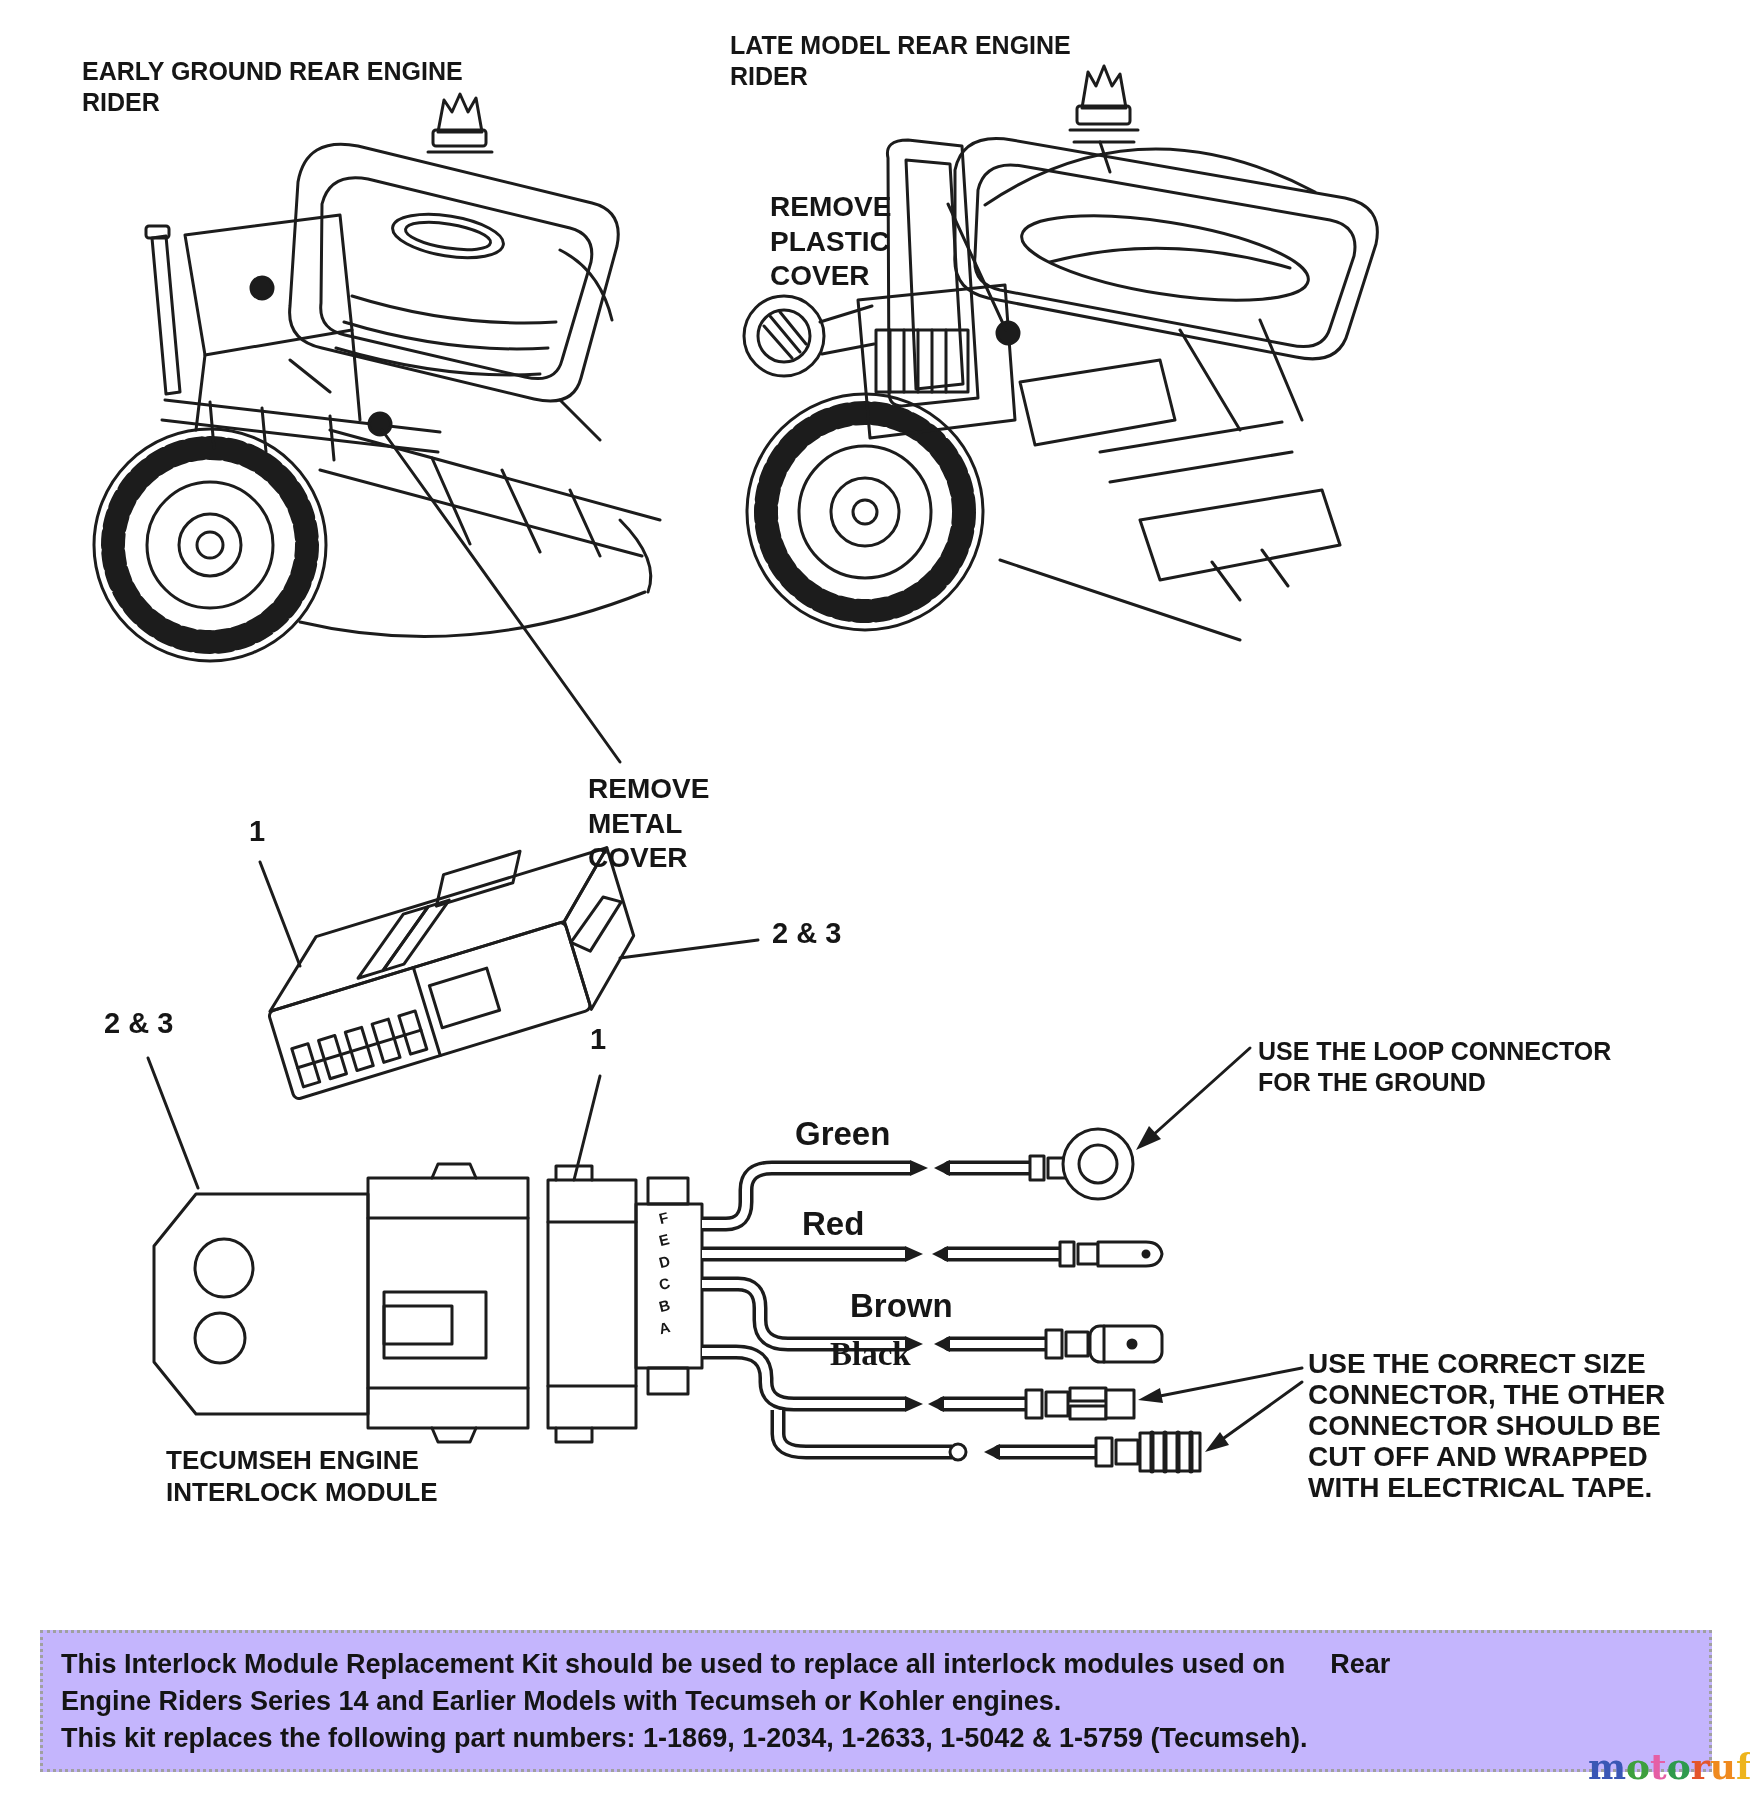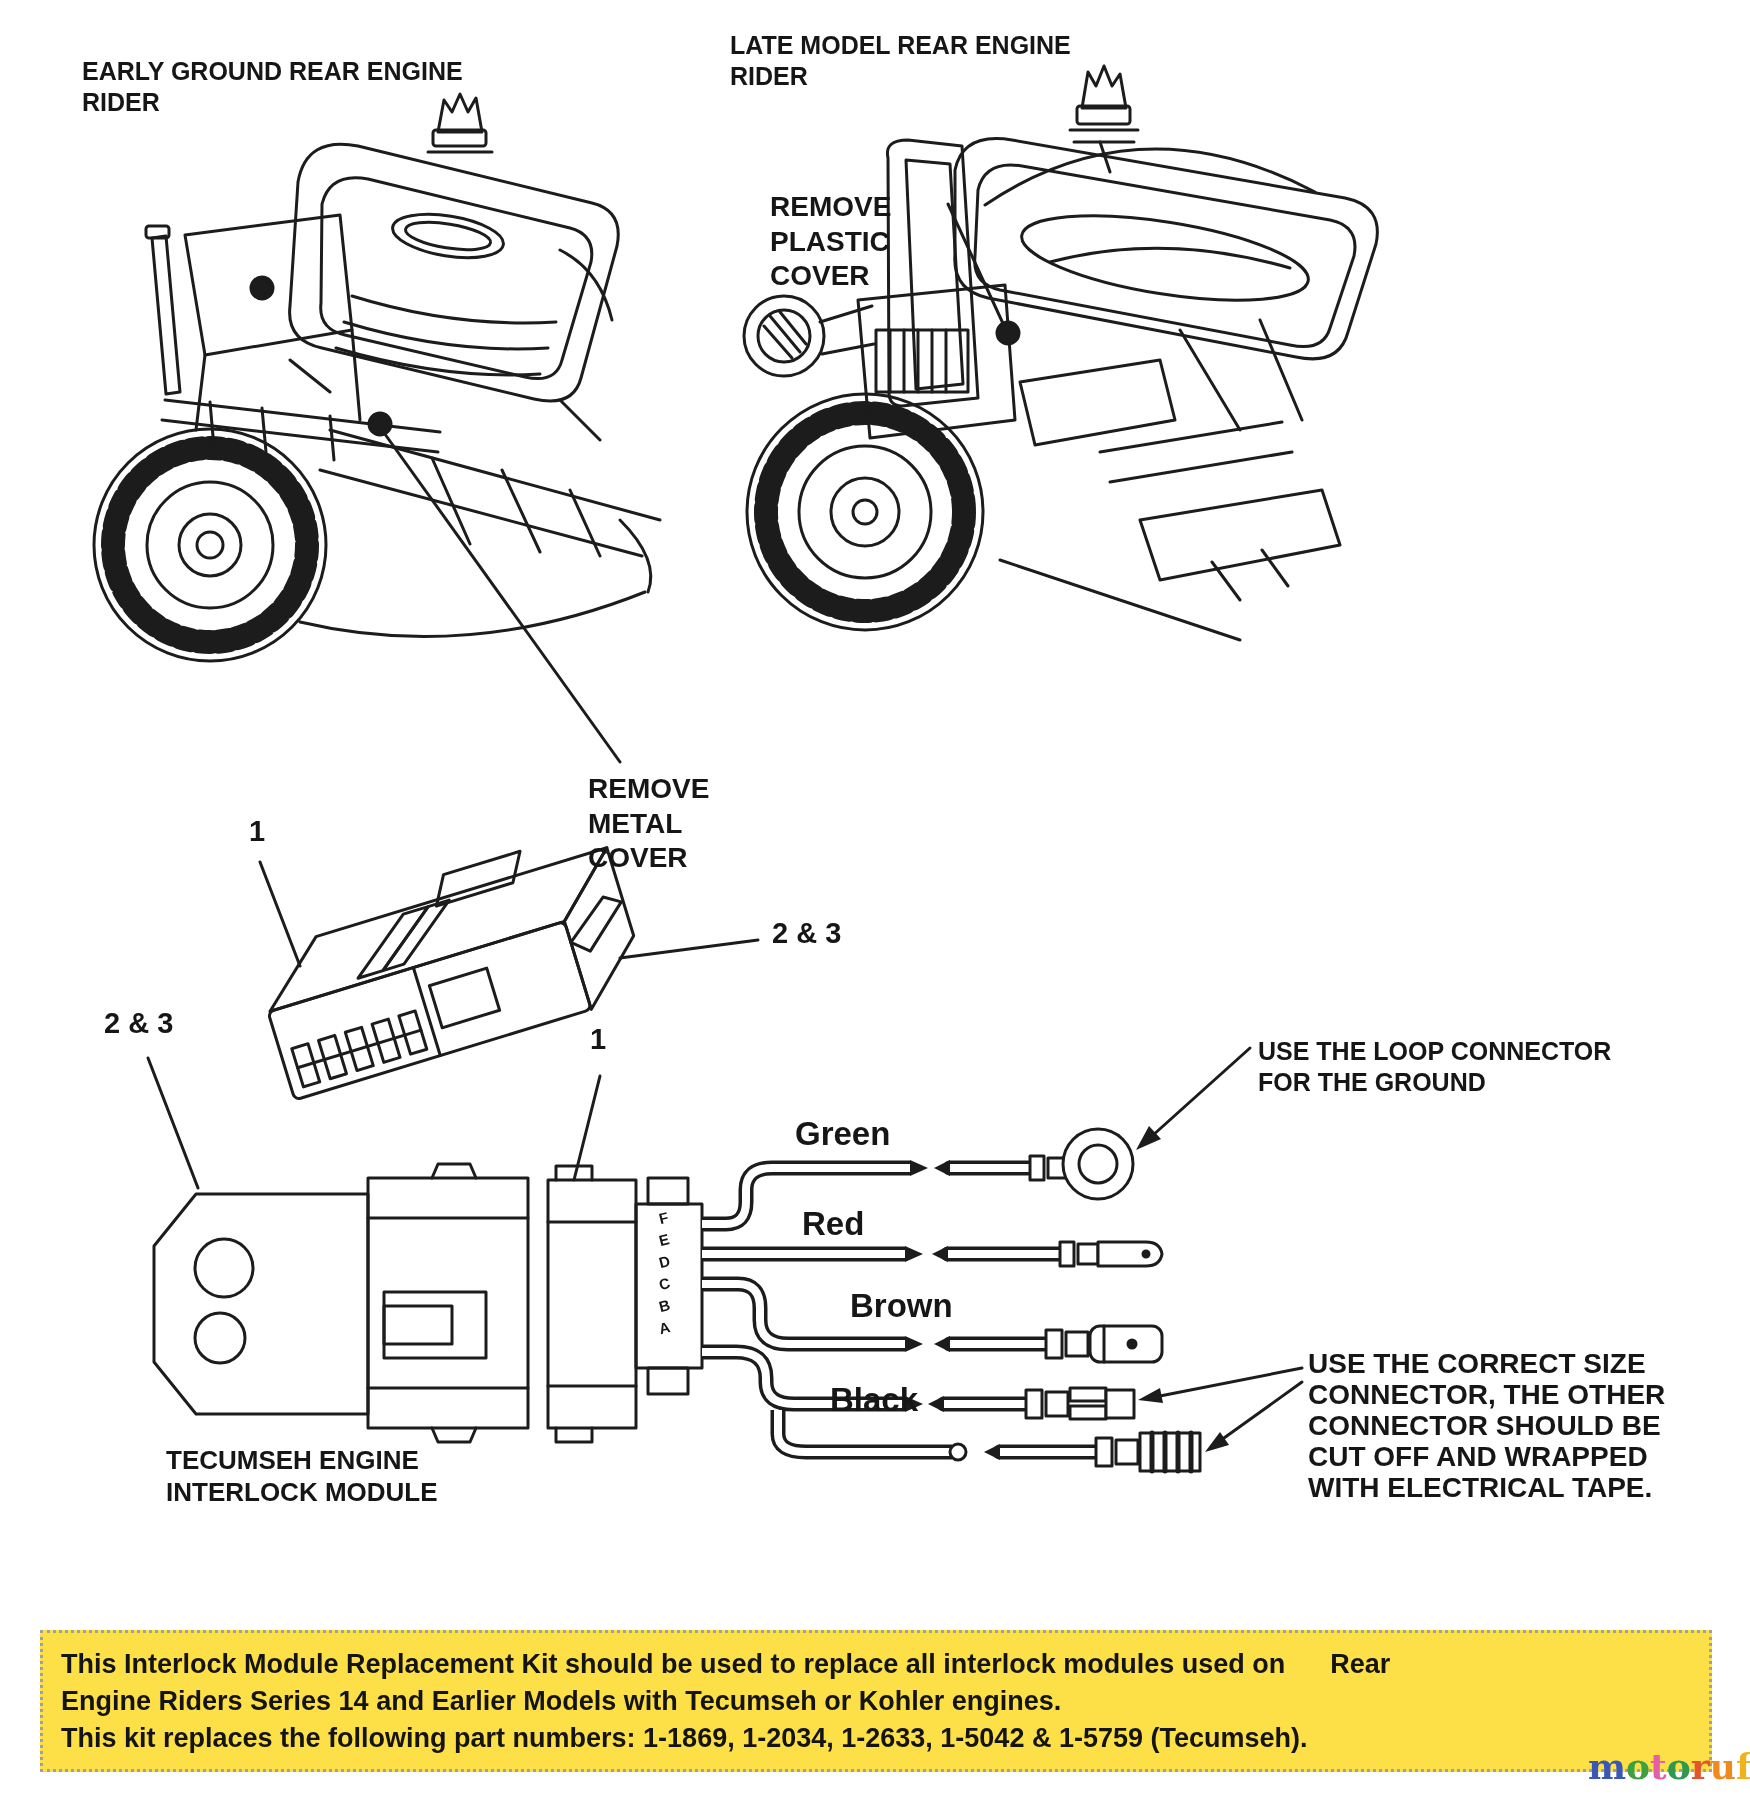--- a/index.html
+++ b/index.html
@@ -8,21 +8,21 @@
   .lbl{font-family:"Liberation Sans","DejaVu Sans",sans-serif;font-weight:bold;color:#161616;white-space:pre-line;line-height:1.24;}
   .title{font-size:25px;}
   .ann{font-size:28px;}
   .ann-md{font-size:25px;}
   .callout{font-size:29px;}
   .wire-label{font-size:33px;}
   .module-label{font-size:26px;margin-top:8px;}
   #line-art{position:absolute;left:0;top:0;}
   .pin-col{display:flex;flex-direction:column;gap:7px;}
   .pin-col span{font-family:"Liberation Sans",sans-serif;font-weight:bold;font-size:15px;color:#161616;transform:rotate(-14deg);display:block;line-height:1;}
-  .footer-box{left:40px;top:1630px;width:1672px;height:142px;border:3px dotted #a0a0a0;background:#fde047;padding:13px 18px;}
+  .footer-box{left:40px;top:1630px;width:1672px;height:142px;border:3px dotted #a0a0a0;background:#c4b5fd;padding:13px 18px;}
   .footer-text{font-family:"Liberation Sans","DejaVu Sans",sans-serif;font-weight:bold;font-size:27px;line-height:37px;color:#141414;white-space:pre-wrap;}
   .watermark{left:1588px;top:1748px;font-family:"DejaVu Serif","Liberation Serif",serif;font-weight:bold;font-size:36px;line-height:1;letter-spacing:0px;}
   .wire-outer{stroke:#1c1c1c;stroke-width:15;fill:none;}
   .wire-inner{stroke:#ffffff;stroke-width:8;fill:none;}
   .ink{stroke:#1c1c1c;fill:none;stroke-width:3;stroke-linejoin:round;stroke-linecap:round;}
   .ink-fill{fill:#1c1c1c;stroke:none;}
 </style>
 </head>
 <body>
 
@@ -274,21 +274,21 @@
 CONNECTOR SHOULD BE
 CUT OFF AND WRAPPED
 WITH ELECTRICAL TAPE.</div>
 
 <div class="abs lbl module-label" style="left:166px;top:1436px;">TECUMSEH ENGINE
 INTERLOCK MODULE</div>
 
 <div class="abs lbl wire-label" style="left:795px;top:1114px;">Green</div>
 <div class="abs lbl wire-label" style="left:802px;top:1204px;">Red</div>
 <div class="abs lbl wire-label" style="left:806px;top:1286px;margin-left:44px;">Brown</div>
-<div class="abs lbl wire-label" style="left:830px;top:1380px;">Black</div>
+<div class="abs lbl wire-label" style="left:830px;top:1334px;font-family:Liberation Serif, serif;">Black</div>
 
 <div class="abs pin-col" style="left:659px;top:1210px;">
   <span>F</span>
   <span>E</span>
   <span>D</span>
   <span>C</span>
   <span>B</span>
   <span>A</span>
 </div>
 

